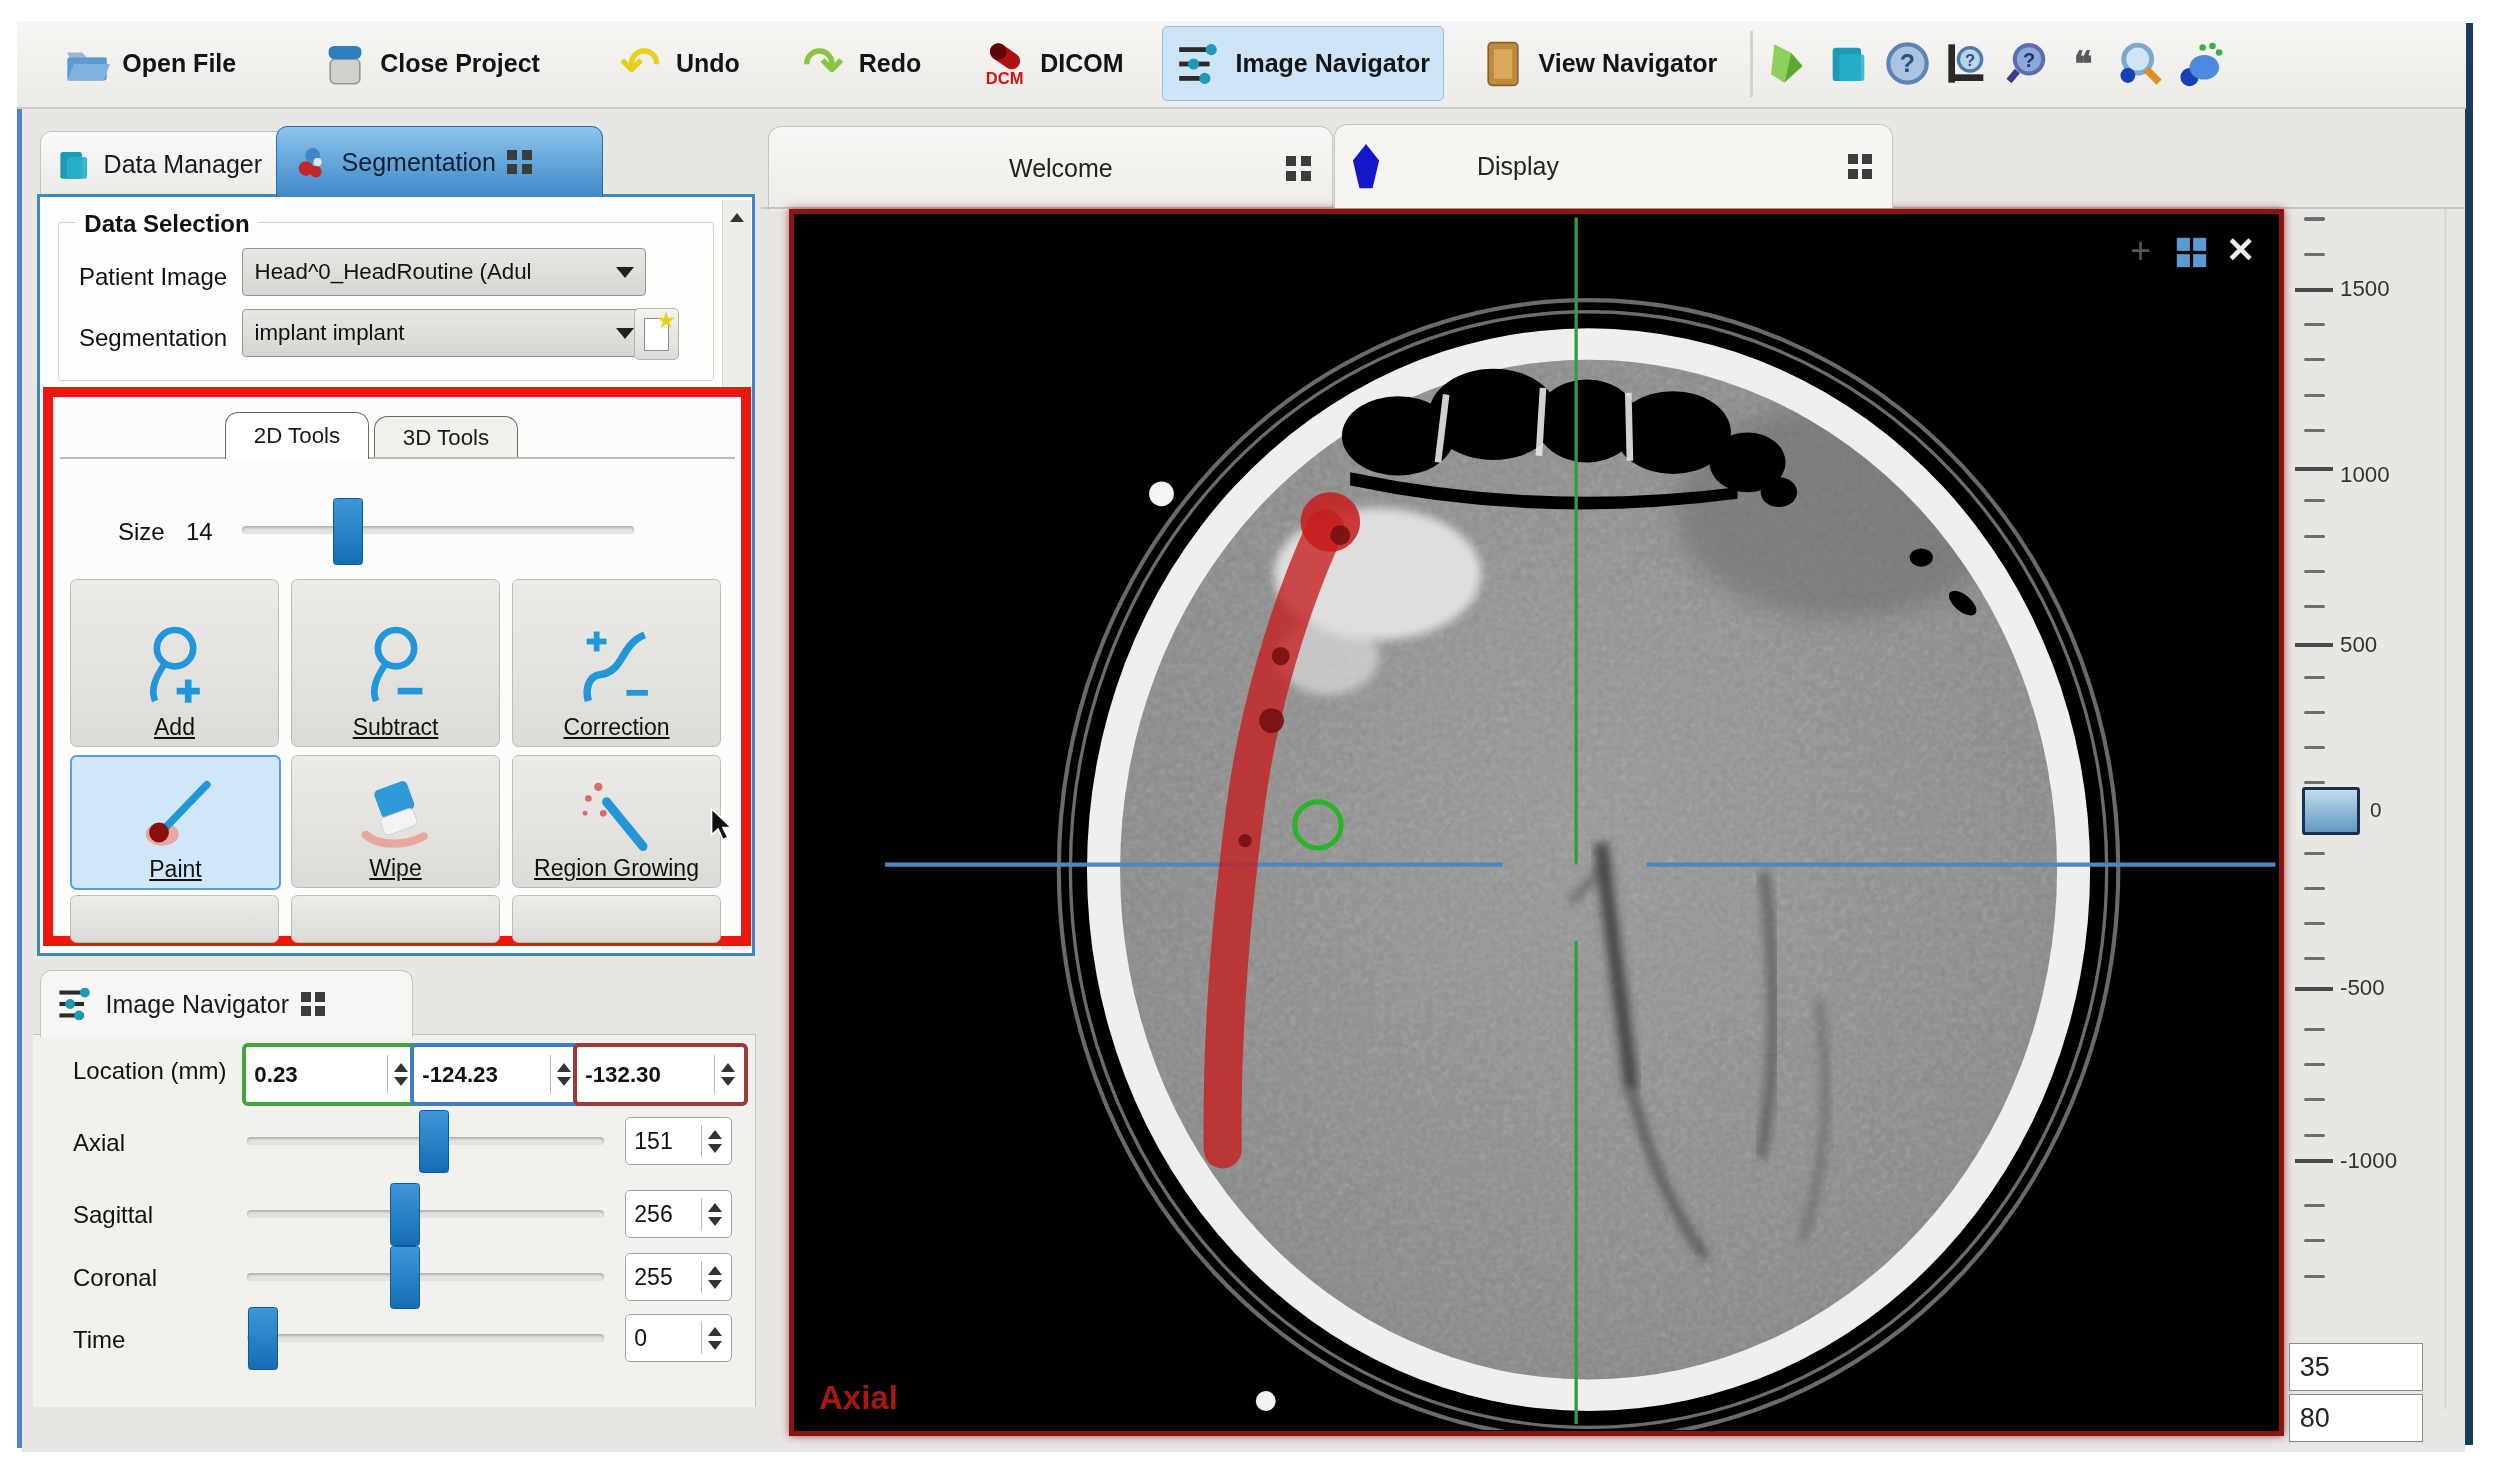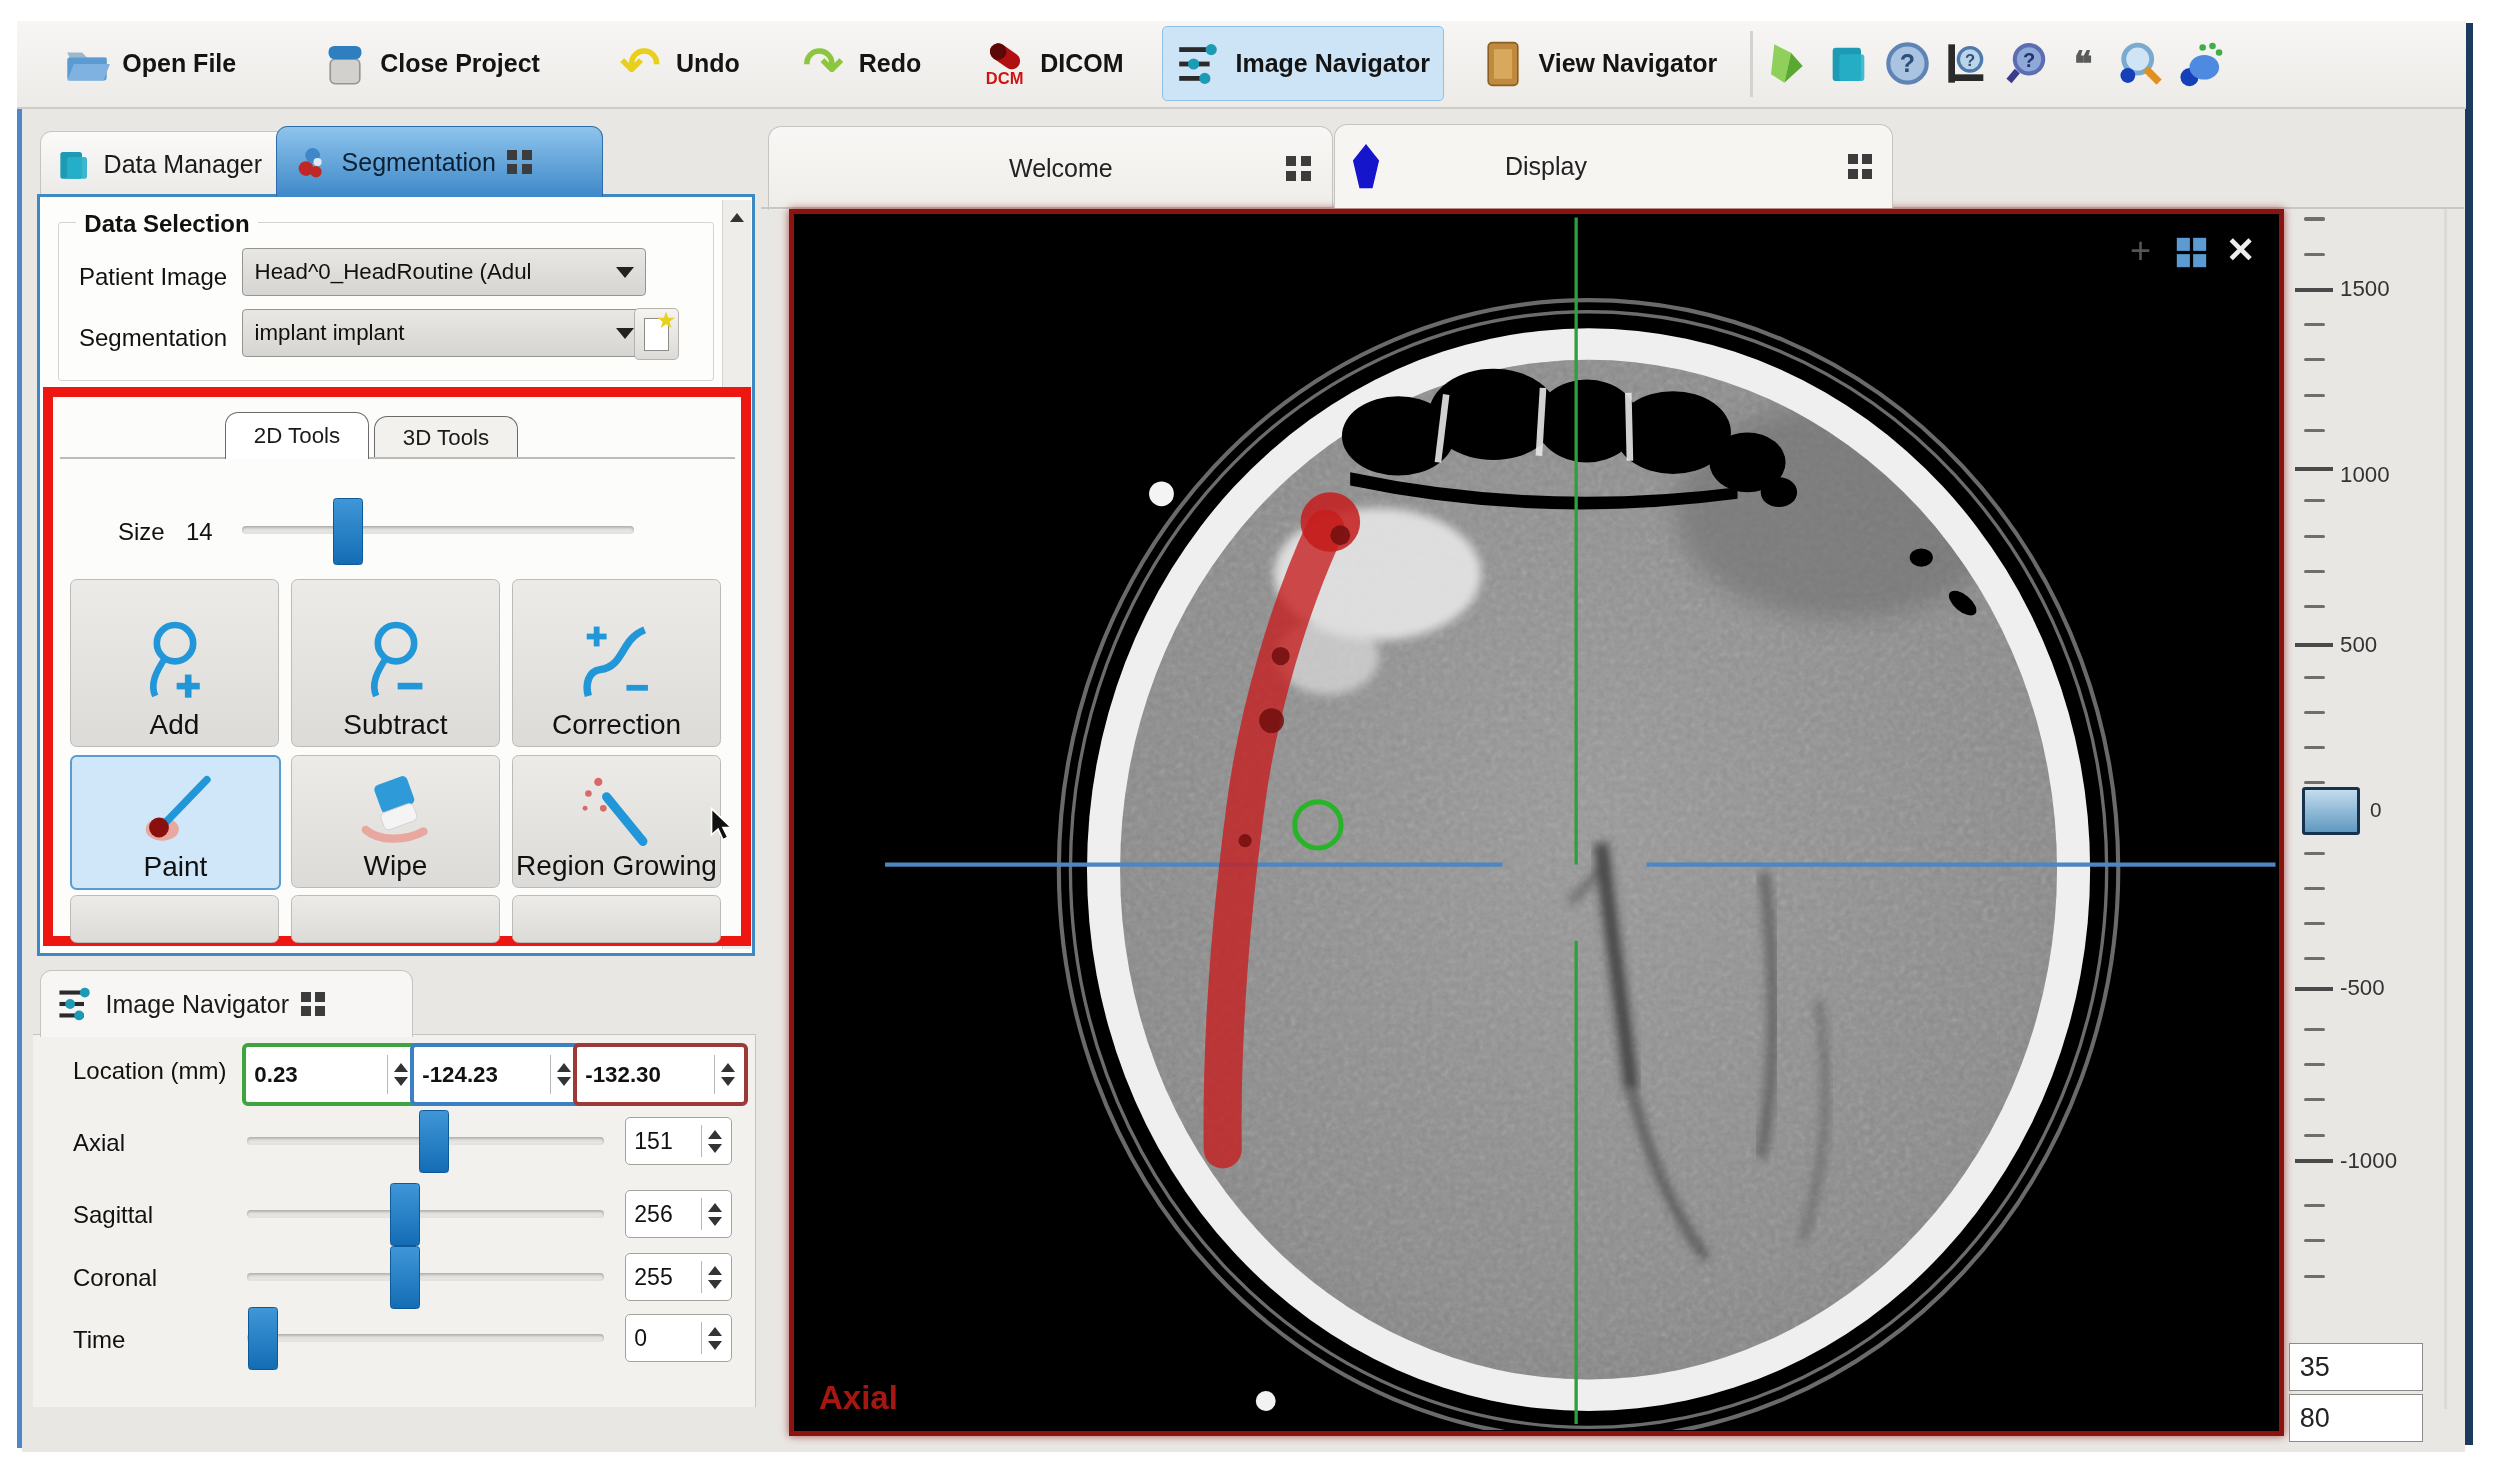--- a/index.html
+++ b/index.html
@@ -33,21 +33,21 @@
   .spinbox{background:#ffffff;border:1.7px solid #a5a3a0;border-radius:5px;display:flex;align-items:center;
            font-size:23px;padding:0 8.3px;color:#111;}
 
   
   .panel-tab{position:absolute;display:flex;align-items:center;gap:11.6px;border:1.7px solid #c6c4c1;border-bottom:none;
              border-radius:11.6px 11.6px 0 0;background:linear-gradient(#fbfaf9,#eceae7);padding:0 15px;font-size:25px;}
   .tool-tab{position:absolute;border:1.7px solid #6a6a6a;border-bottom:none;border-radius:13.2px 13.2px 0 0;
             display:flex;align-items:center;justify-content:center;font-size:22.3px;background:#f2f1ee;}
   .toolbtn{position:absolute;background:linear-gradient(#ecebe8,#dddbd7);border:1.7px solid #bdbbb7;border-radius:6.6px;
            display:flex;flex-direction:column;align-items:center;justify-content:flex-end;padding-bottom:5px;}
-  .toolbtn .tlabel{font-size:28px;color:#111;}
+  .toolbtn .tlabel{font-size:23px;color:#111;text-decoration:underline;}
   .toolbtn.selected{background:#cfe7f9;border:2.5px solid #5b9bd1;}
   .navrow-label{font-size:24px;color:#111;}
   .locbox{position:absolute;background:#ffffff;border-radius:5.8px;display:flex;align-items:center;
           font-size:22.3px;font-weight:bold;color:#111;padding:0 8.3px;}
 
   
   .main-tab{position:absolute;height:83px;border:1.7px solid #c6c4c1;border-bottom:none;border-radius:13.2px 13.2px 0 0;
             background:linear-gradient(#f8f7f5,#efede9);display:flex;align-items:center;font-size:25px;color:#222;}
 
   
@@ -443,21 +443,21 @@
         <i></i>
         <i></i>
       </span>
   </div>
   <div class="main-tab" style="left:1334px;top:124px;width:557px;background:#f6f5f2;z-index:2;">
     <span class="ticon" style="width:41px;height:50px;margin-left:10px;">
       <svg width="36" height="50" viewBox="0 0 44 60">
           <path d="M22 2 L38 22 L30 56 L14 56 L6 22 Z" fill="#1515cc"></path>
         </svg>
     </span>
-    <span style="margin-left:119px;">Display</span>
+    <span style="margin-left:91px;">Display</span>
     <span class="tab-detach" style="margin-left:auto;margin-right:20px;">
         <i></i>
         <i></i>
         <i></i>
         <i></i>
       </span>
   </div>
   <div class="abs" style="left:761px;top:207px;width:1703px;height:1.7px;background:#c9c7c4;"></div>
 
   <div id="view" class="abs">

